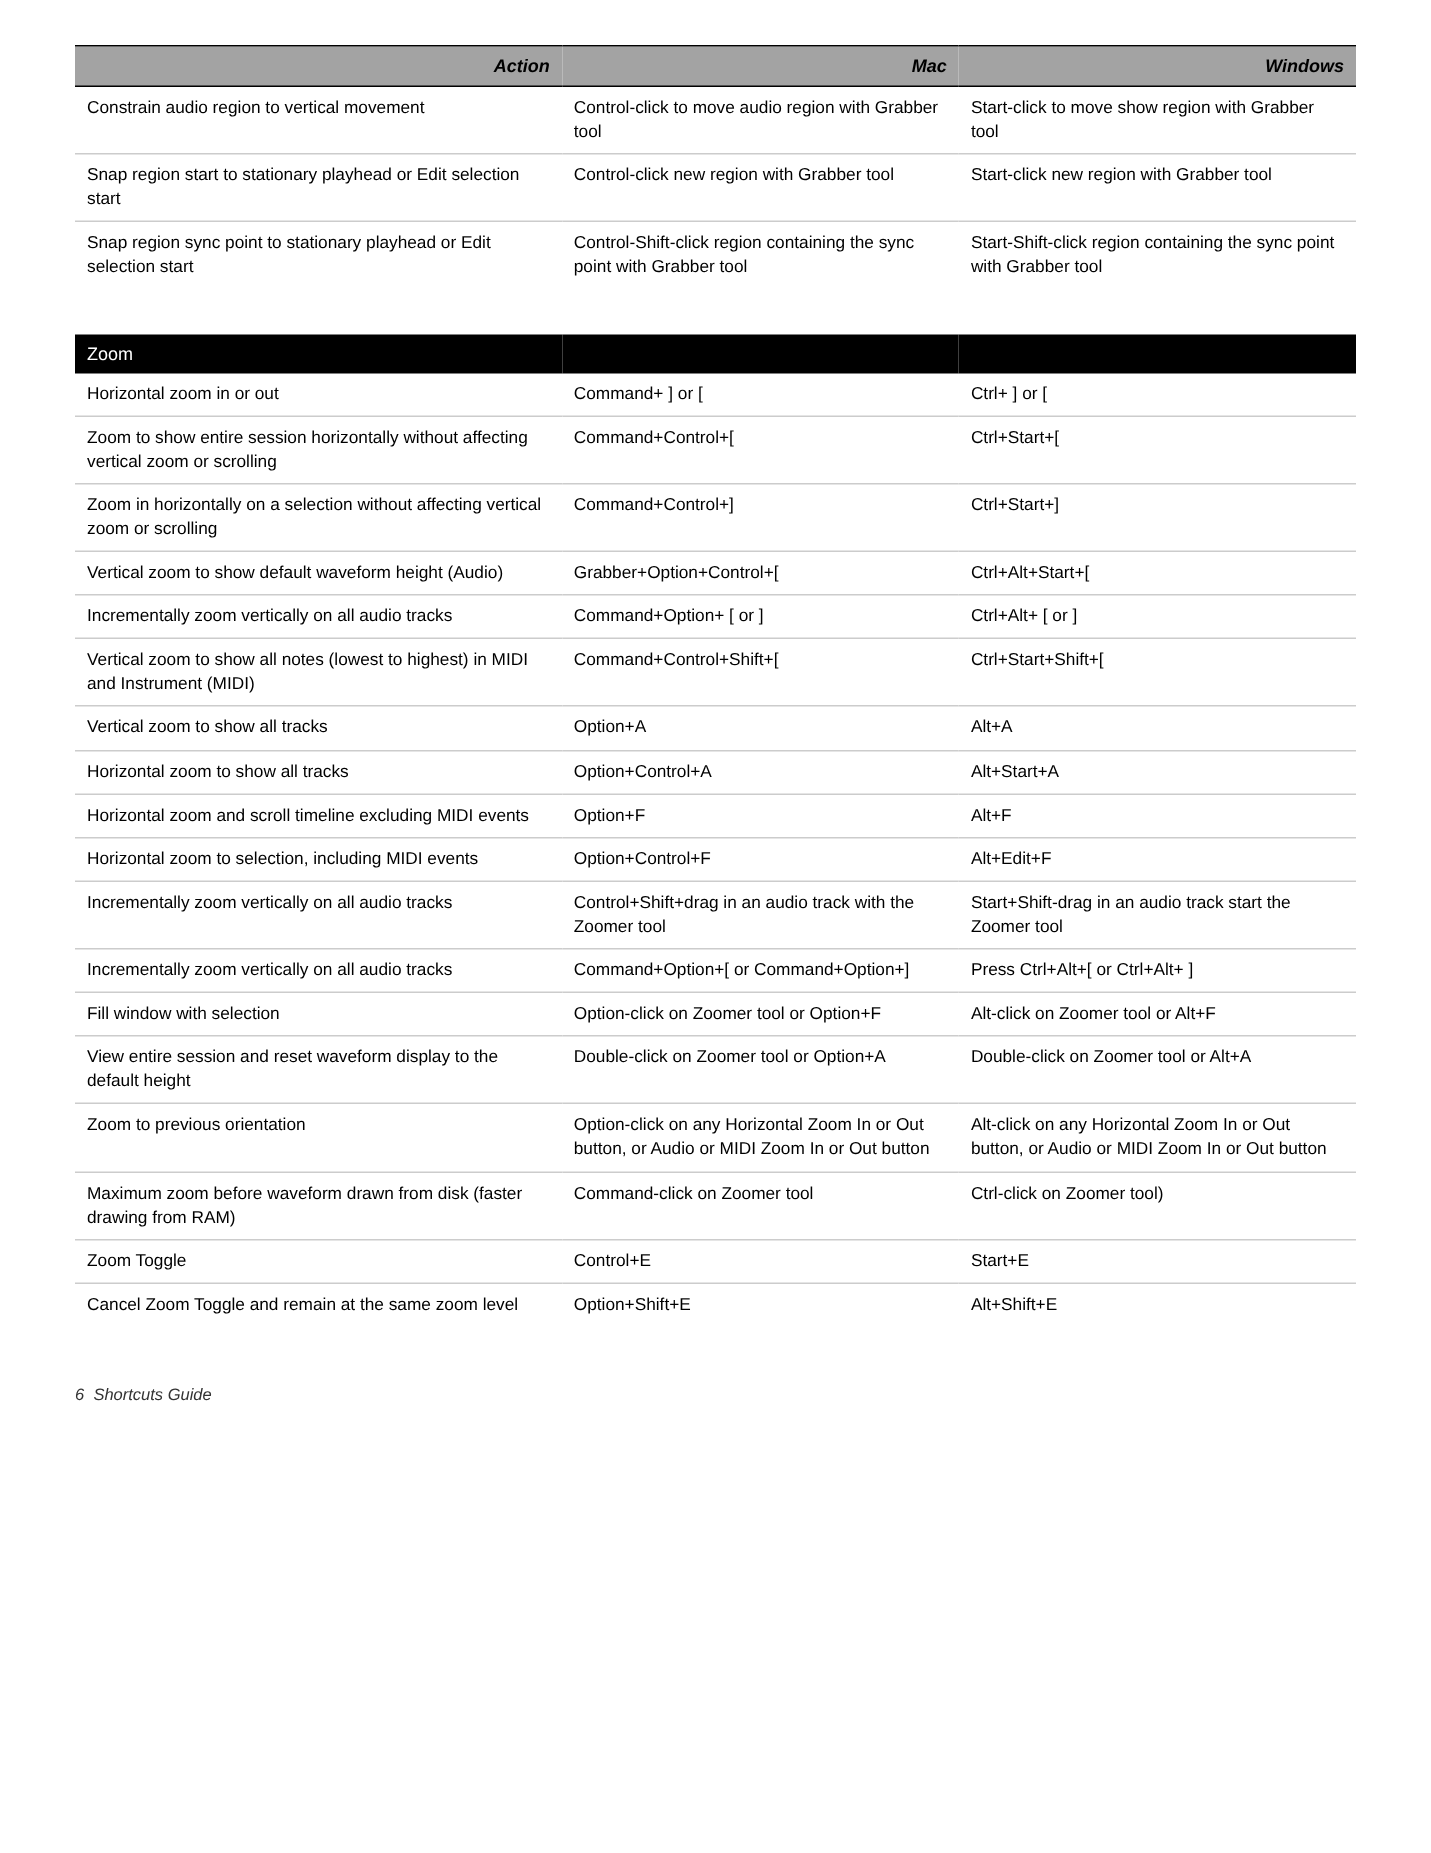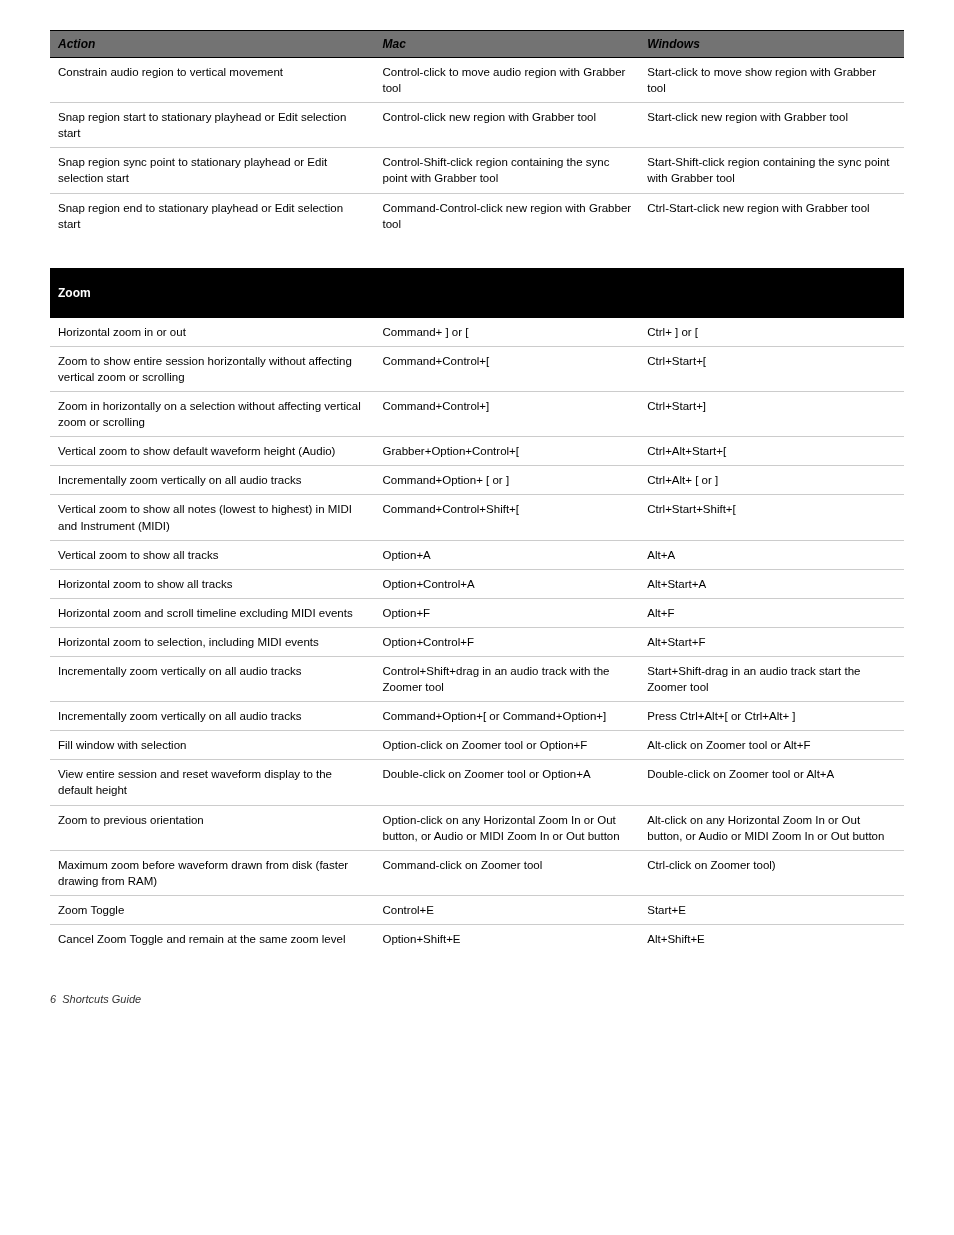--- a/index.html
+++ b/index.html
@@ -18,44 +18,45 @@
     thead tr th {
       background: #000000;
       color: #ffffff;
       padding: 6px 8px;
       text-align: left;
       font-style: italic;
       font-weight: bold;
       font-size: 12px;
     }
     .header-row th {
-      background: #737373;
+      background: #a3a3a3;
       color: #000000;
       border-top: 1px solid #000;
       border-bottom: 1px solid #000;
+      text-align: right;
     }
     tbody tr td {
       padding: 6px 8px;
       vertical-align: top;
       border-bottom: 1px solid #cccccc;
       font-size: 11.5px;
       line-height: 1.4;
     }
     tbody tr:last-child td {
       border-bottom: none;
     }
     .col-action { width: 38%; }
     .col-mac { width: 31%; }
     .col-windows { width: 31%; }
     .section-header th {
       background: #000000 !important;
       color: #ffffff !important;
-      font-weight: bold;
+      font-weight: normal;
       font-style: normal;
-      padding: 18px 8px;
+      padding: 6px 8px;
     }
     .italic-header {
       font-style: italic;
       font-weight: bold;
     }
     .page-footer {
       margin-top: 40px;
       font-size: 11px;
       color: #333;
     }
@@ -83,25 +84,20 @@
       <tr>
       <td class="col-action">Snap region start to stationary playhead or Edit selection start</td>
       <td class="col-mac">Control-click new region with Grabber tool</td>
       <td class="col-windows">Start-click new region with Grabber tool</td>
     </tr>
       <tr>
       <td class="col-action">Snap region sync point to stationary playhead or Edit selection start</td>
       <td class="col-mac">Control-Shift-click region containing the sync point with Grabber tool</td>
       <td class="col-windows">Start-Shift-click region containing the sync point with Grabber tool</td>
     </tr>
-      <tr>
-      <td class="col-action">Snap region end to stationary playhead or Edit selection start</td>
-      <td class="col-mac">Command-Control-click new region with Grabber tool</td>
-      <td class="col-windows">Ctrl-Start-click new region with Grabber tool</td>
-    </tr>
     </tbody>
 </table>
 
 <table>
   <thead>
     <tr class="section-header">
       <th class="col-action">Zoom</th>
       <th class="col-mac"></th>
       <th class="col-windows"></th>
     </tr>
@@ -148,21 +144,21 @@
       <td class="col-windows">Alt+Start+A</td>
     </tr>
       <tr>
       <td class="col-action">Horizontal zoom and scroll timeline excluding MIDI events</td>
       <td class="col-mac">Option+F</td>
       <td class="col-windows">Alt+F</td>
     </tr>
       <tr>
       <td class="col-action">Horizontal zoom to selection, including MIDI events</td>
       <td class="col-mac">Option+Control+F</td>
-      <td class="col-windows">Alt+Start+F</td>
+      <td class="col-windows">Alt+Edit+F</td>
     </tr>
       <tr>
       <td class="col-action">Incrementally zoom vertically on all audio tracks</td>
       <td class="col-mac">Control+Shift+drag in an audio track with the Zoomer tool</td>
       <td class="col-windows">Start+Shift-drag in an audio track start the Zoomer tool</td>
     </tr>
       <tr>
       <td class="col-action">Incrementally zoom vertically on all audio tracks</td>
       <td class="col-mac">Command+Option+[ or Command+Option+]</td>
       <td class="col-windows">Press Ctrl+Alt+[ or Ctrl+Alt+ ]</td>

